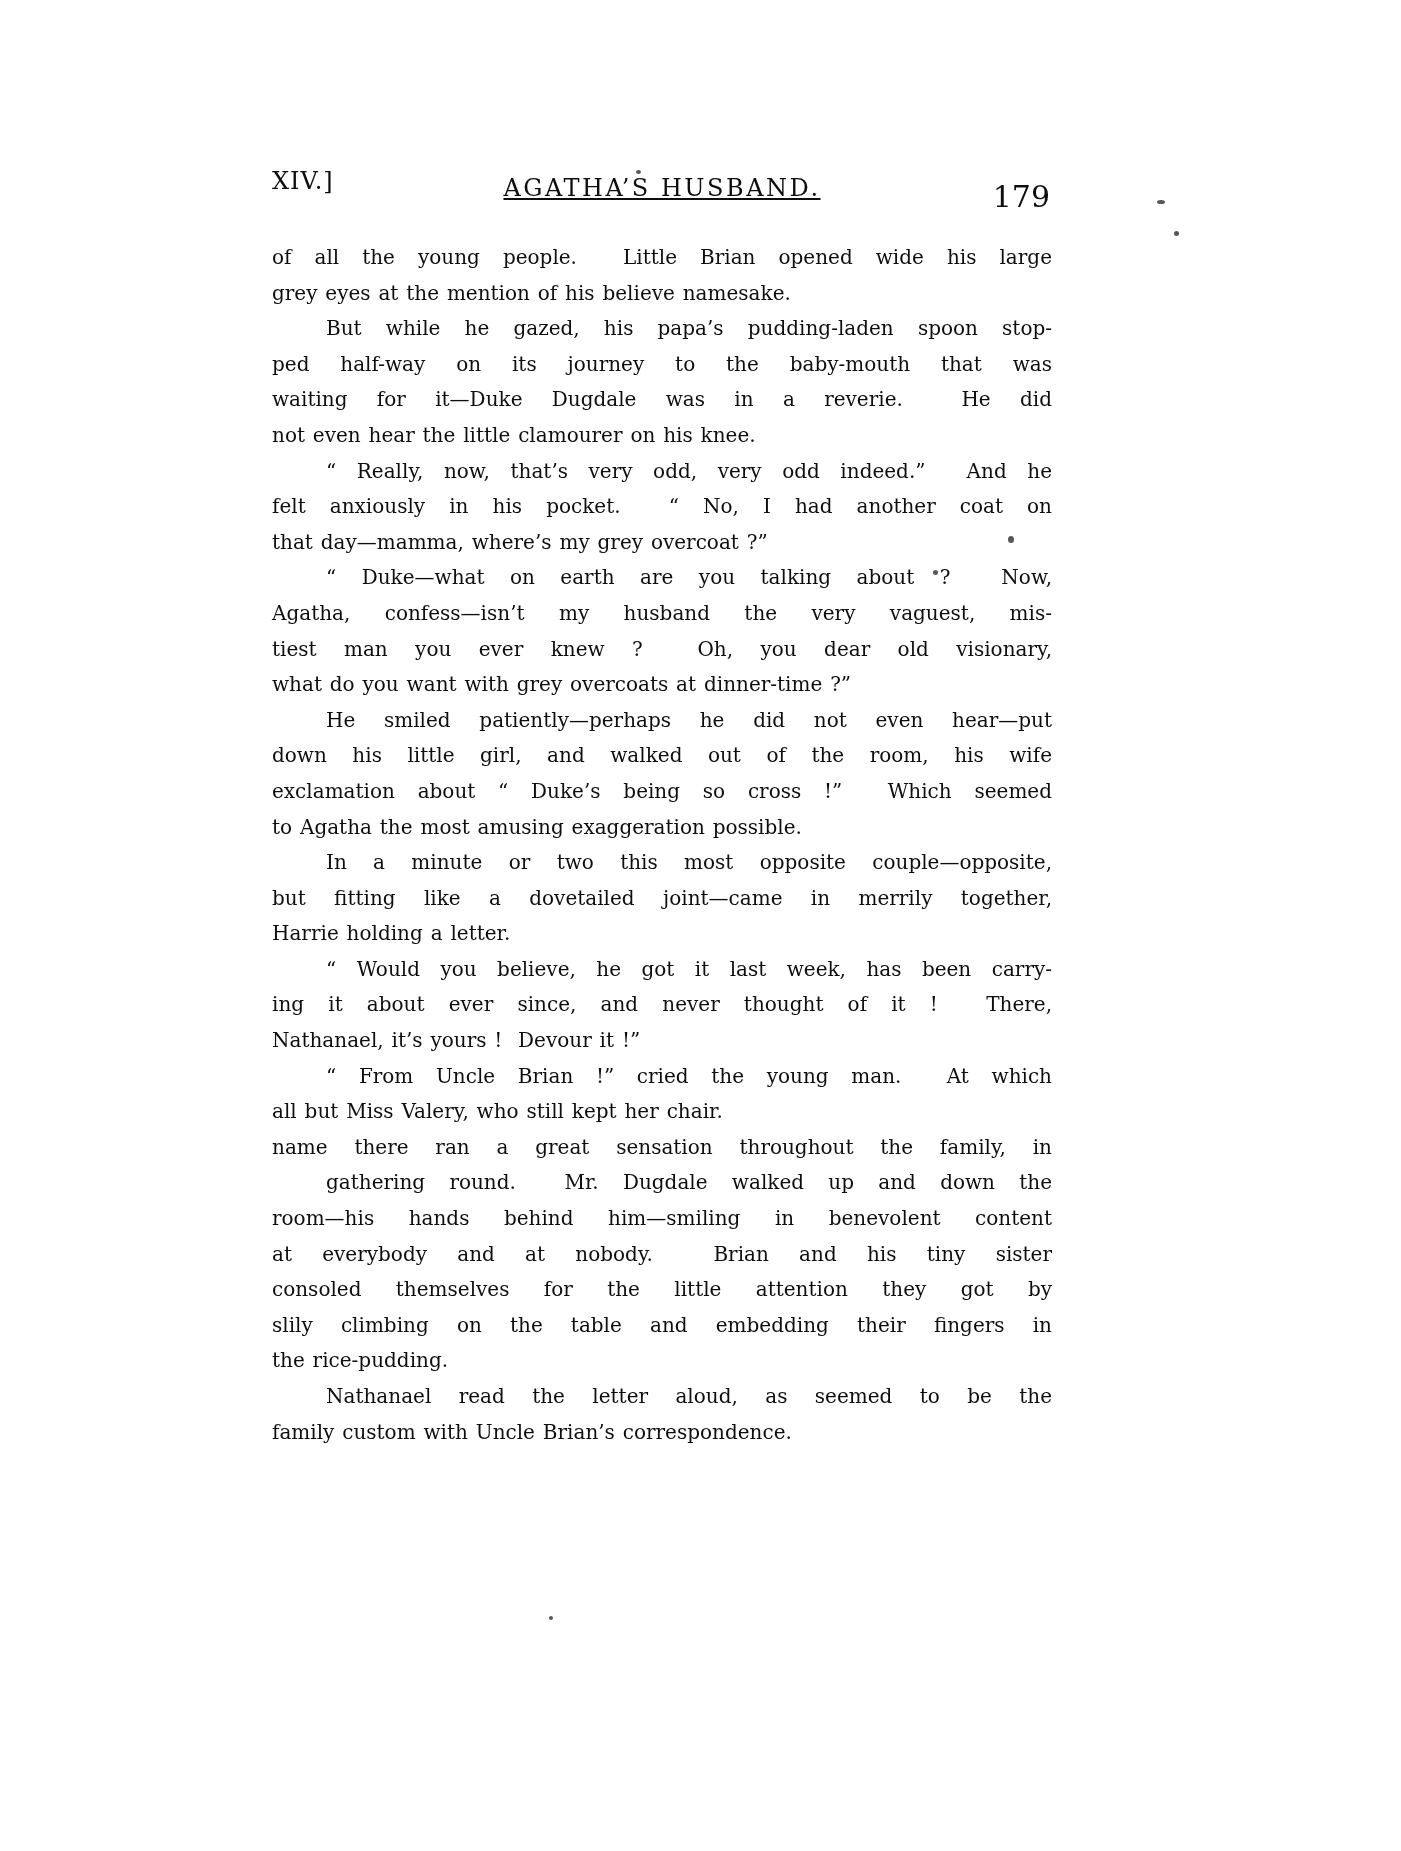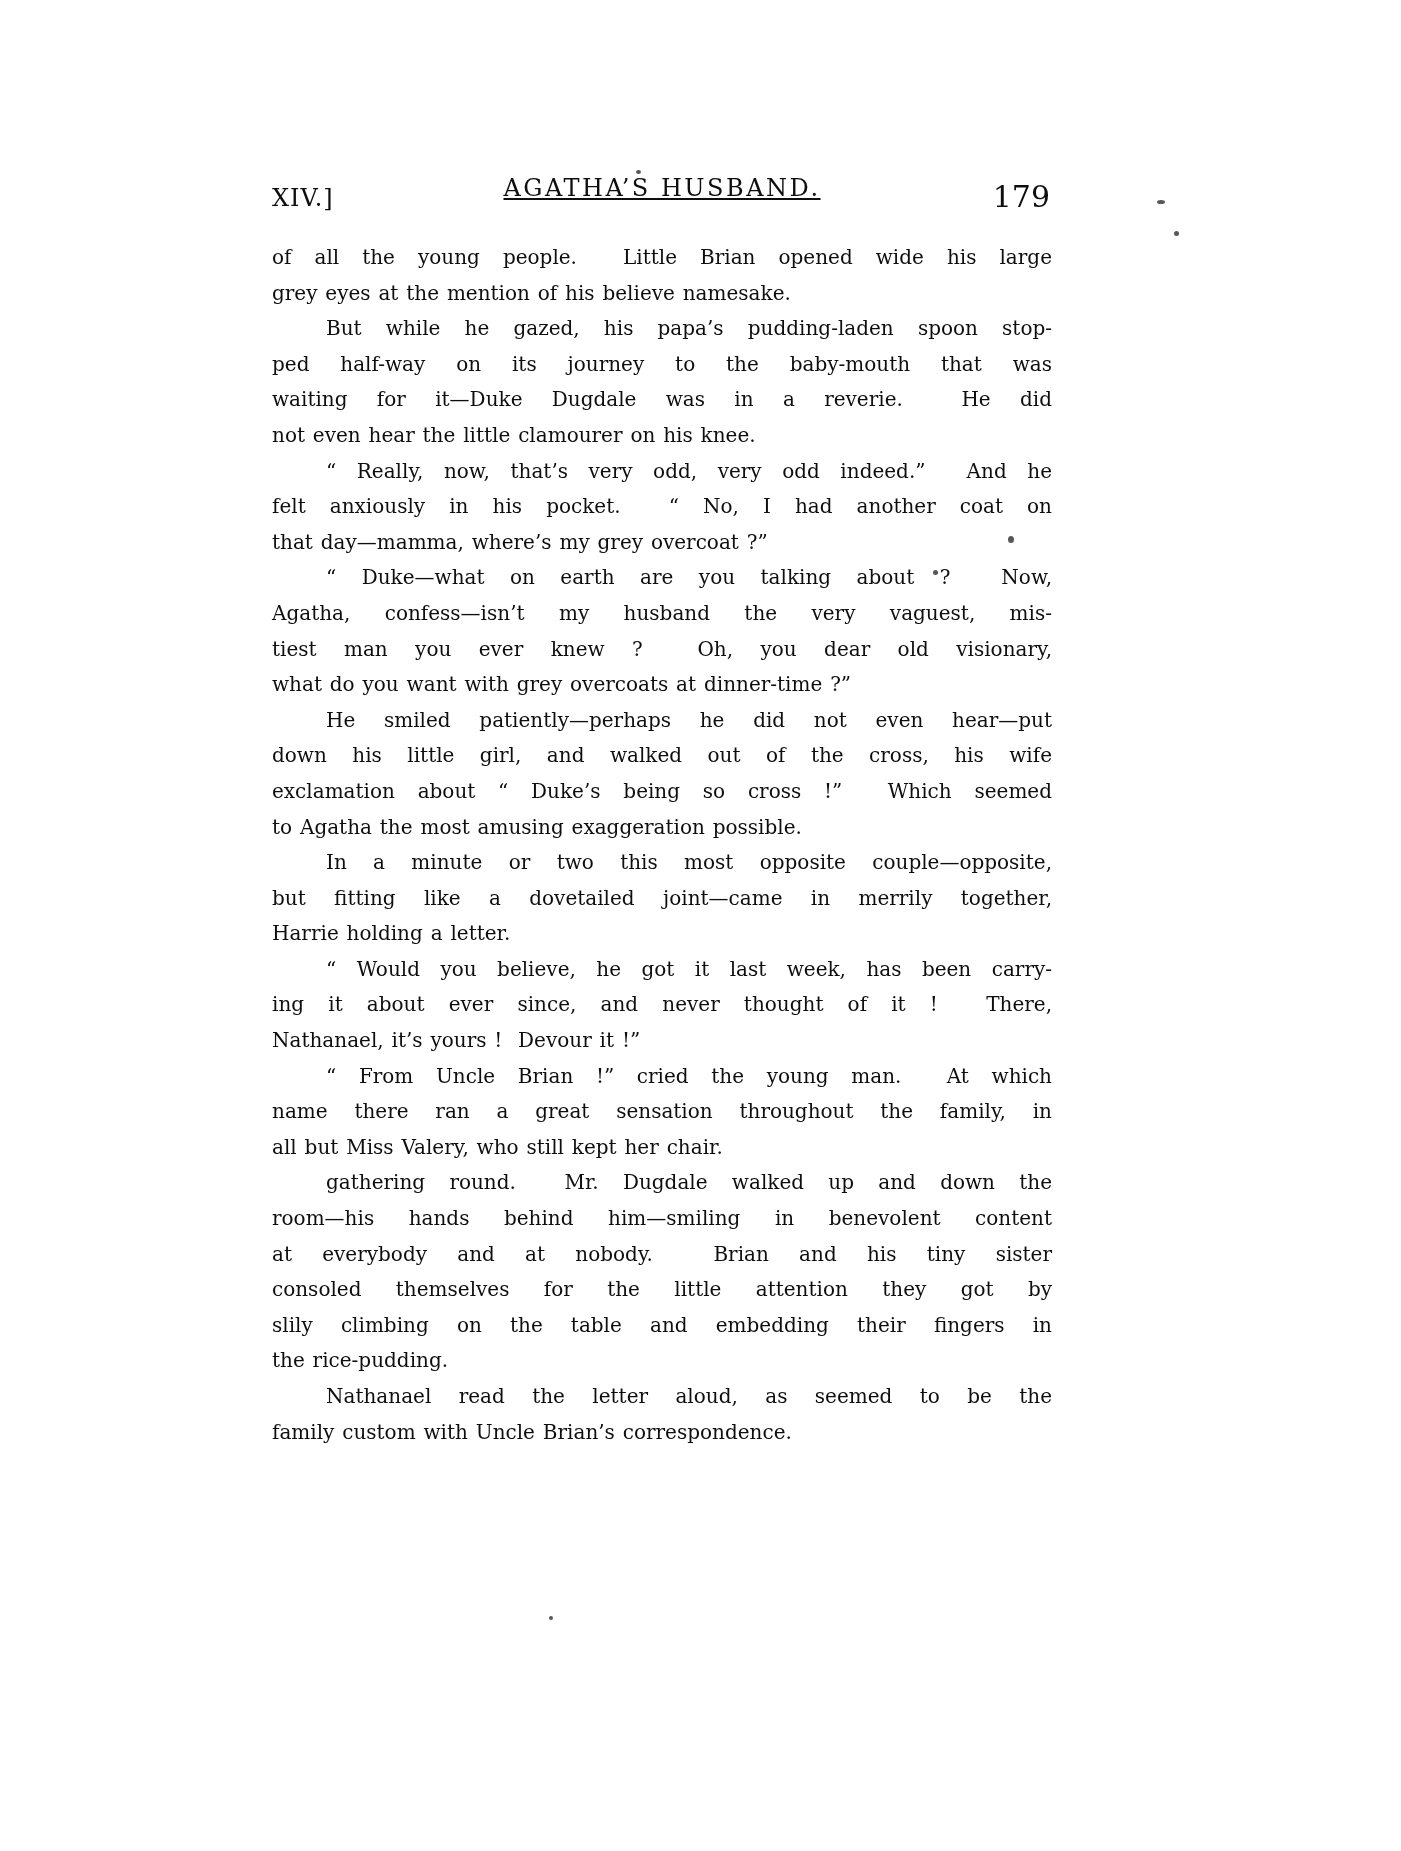--- a/index.html
+++ b/index.html
@@ -19,21 +19,21 @@
     width: 780px;
   }
   .header-row {
     position: relative;
     height: 44px;
     font-size: 24px;
   }
   .chapter {
     position: absolute;
     left: 0;
-    bottom: 2px;
+    bottom: 19px;
     letter-spacing: 1px;
   }
   .running-title {
     position: absolute;
     left: 50%;
     transform: translateX(-50%);
     bottom: 12px;
     letter-spacing: 2.5px;
     text-decoration: underline;
   }
@@ -90,38 +90,38 @@
           <div class="line last">that day—mamma, where’s my grey overcoat ?”</div>
         </div>
         <div class="para indent">
           <div class="line">“ Duke—what on earth are you talking about ?&nbsp; Now,</div>
           <div class="line">Agatha, confess—isn’t my husband the very vaguest, mis-</div>
           <div class="line">tiest man you ever knew ?&nbsp; Oh, you dear old visionary,</div>
           <div class="line last">what do you want with grey overcoats at dinner-time ?”</div>
         </div>
         <div class="para indent">
           <div class="line">He smiled patiently—perhaps he did not even hear—put</div>
-          <div class="line">down his little girl, and walked out of the cross, his wife</div>
+          <div class="line">down his little girl, and walked out of the room, his wife</div>
           <div class="line">exclamation about “ Duke’s being so cross !”&nbsp; Which seemed</div>
           <div class="line last">to Agatha the most amusing exaggeration possible.</div>
         </div>
         <div class="para indent">
           <div class="line">In a minute or two this most opposite couple—opposite,</div>
           <div class="line">but fitting like a dovetailed joint—came in merrily together,</div>
           <div class="line last">Harrie holding a letter.</div>
         </div>
         <div class="para indent">
           <div class="line">“ Would you believe, he got it last week, has been carry-</div>
           <div class="line">ing it about ever since, and never thought of it !&nbsp; There,</div>
           <div class="line last">Nathanael, it’s yours !&nbsp; Devour it !”</div>
         </div>
         <div class="para indent">
           <div class="line">“ From Uncle Brian !” cried the young man.&nbsp; At which</div>
+          <div class="line last">all but Miss Valery, who still kept her chair.</div>
           <div class="line">name there ran a great sensation throughout the family, in</div>
-          <div class="line last">all but Miss Valery, who still kept her chair.</div>
         </div>
         <div class="para indent">
           <div class="line">gathering round.&nbsp; Mr. Dugdale walked up and down the</div>
           <div class="line">room—his hands behind him—smiling in benevolent content</div>
           <div class="line">at everybody and at nobody.&nbsp; Brian and his tiny sister</div>
           <div class="line">consoled themselves for the little attention they got by</div>
           <div class="line">slily climbing on the table and embedding their fingers in</div>
           <div class="line last">the rice-pudding.</div>
         </div>
         <div class="para indent">

